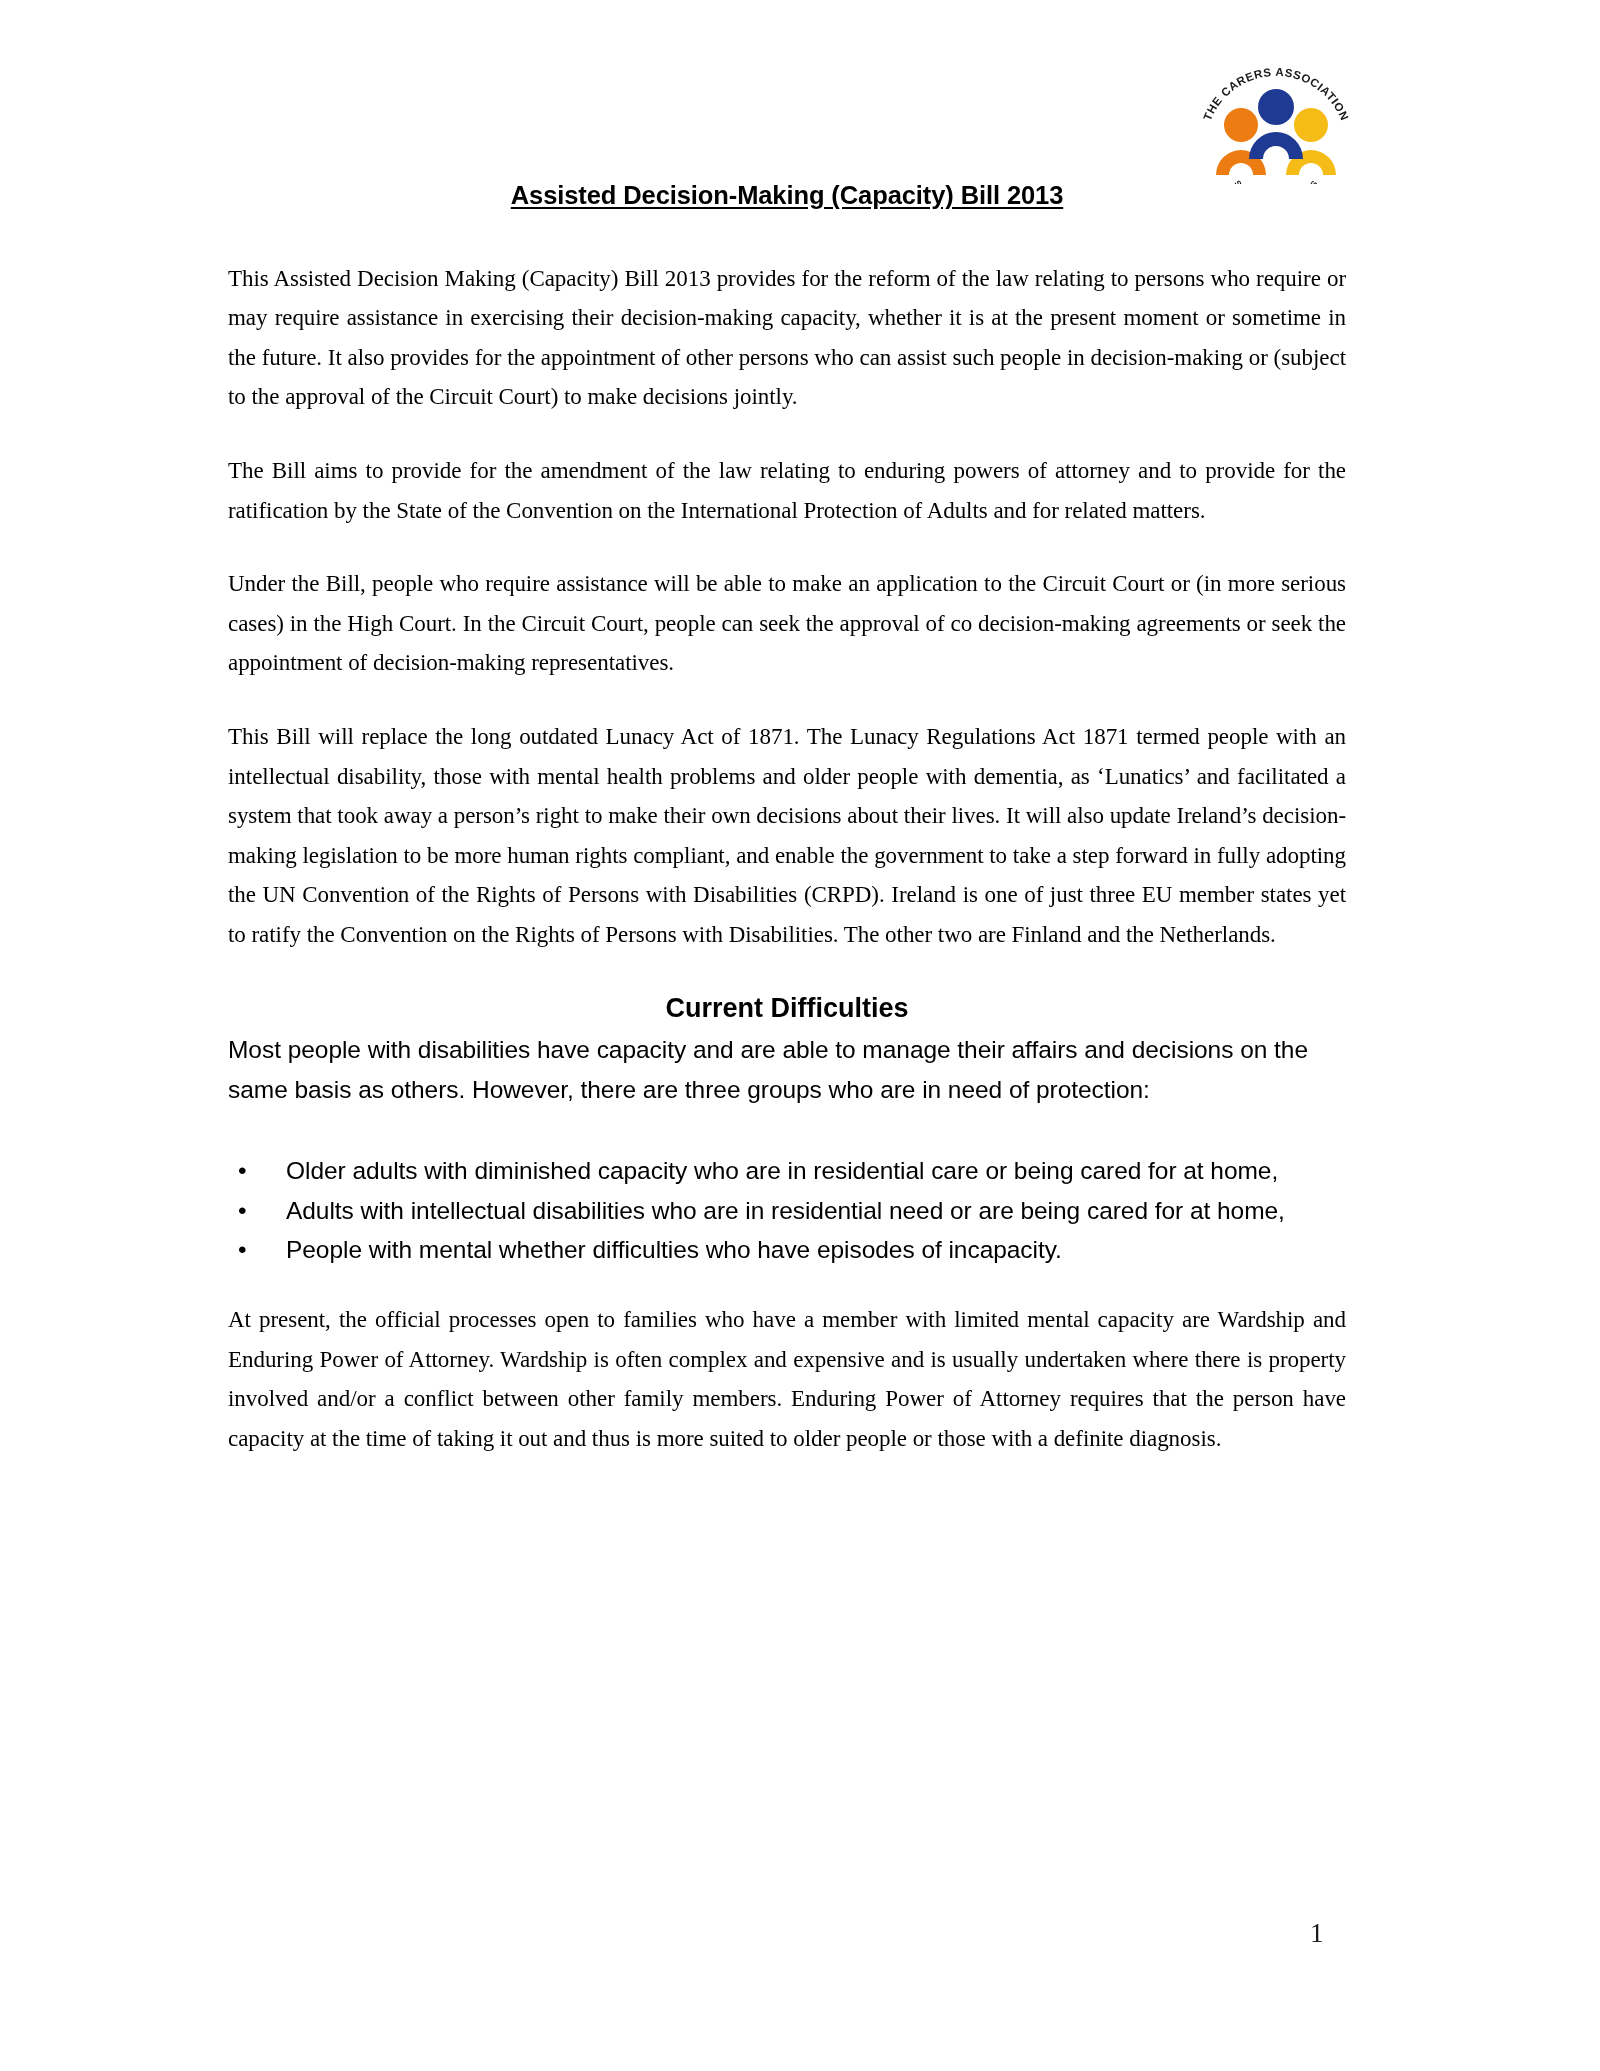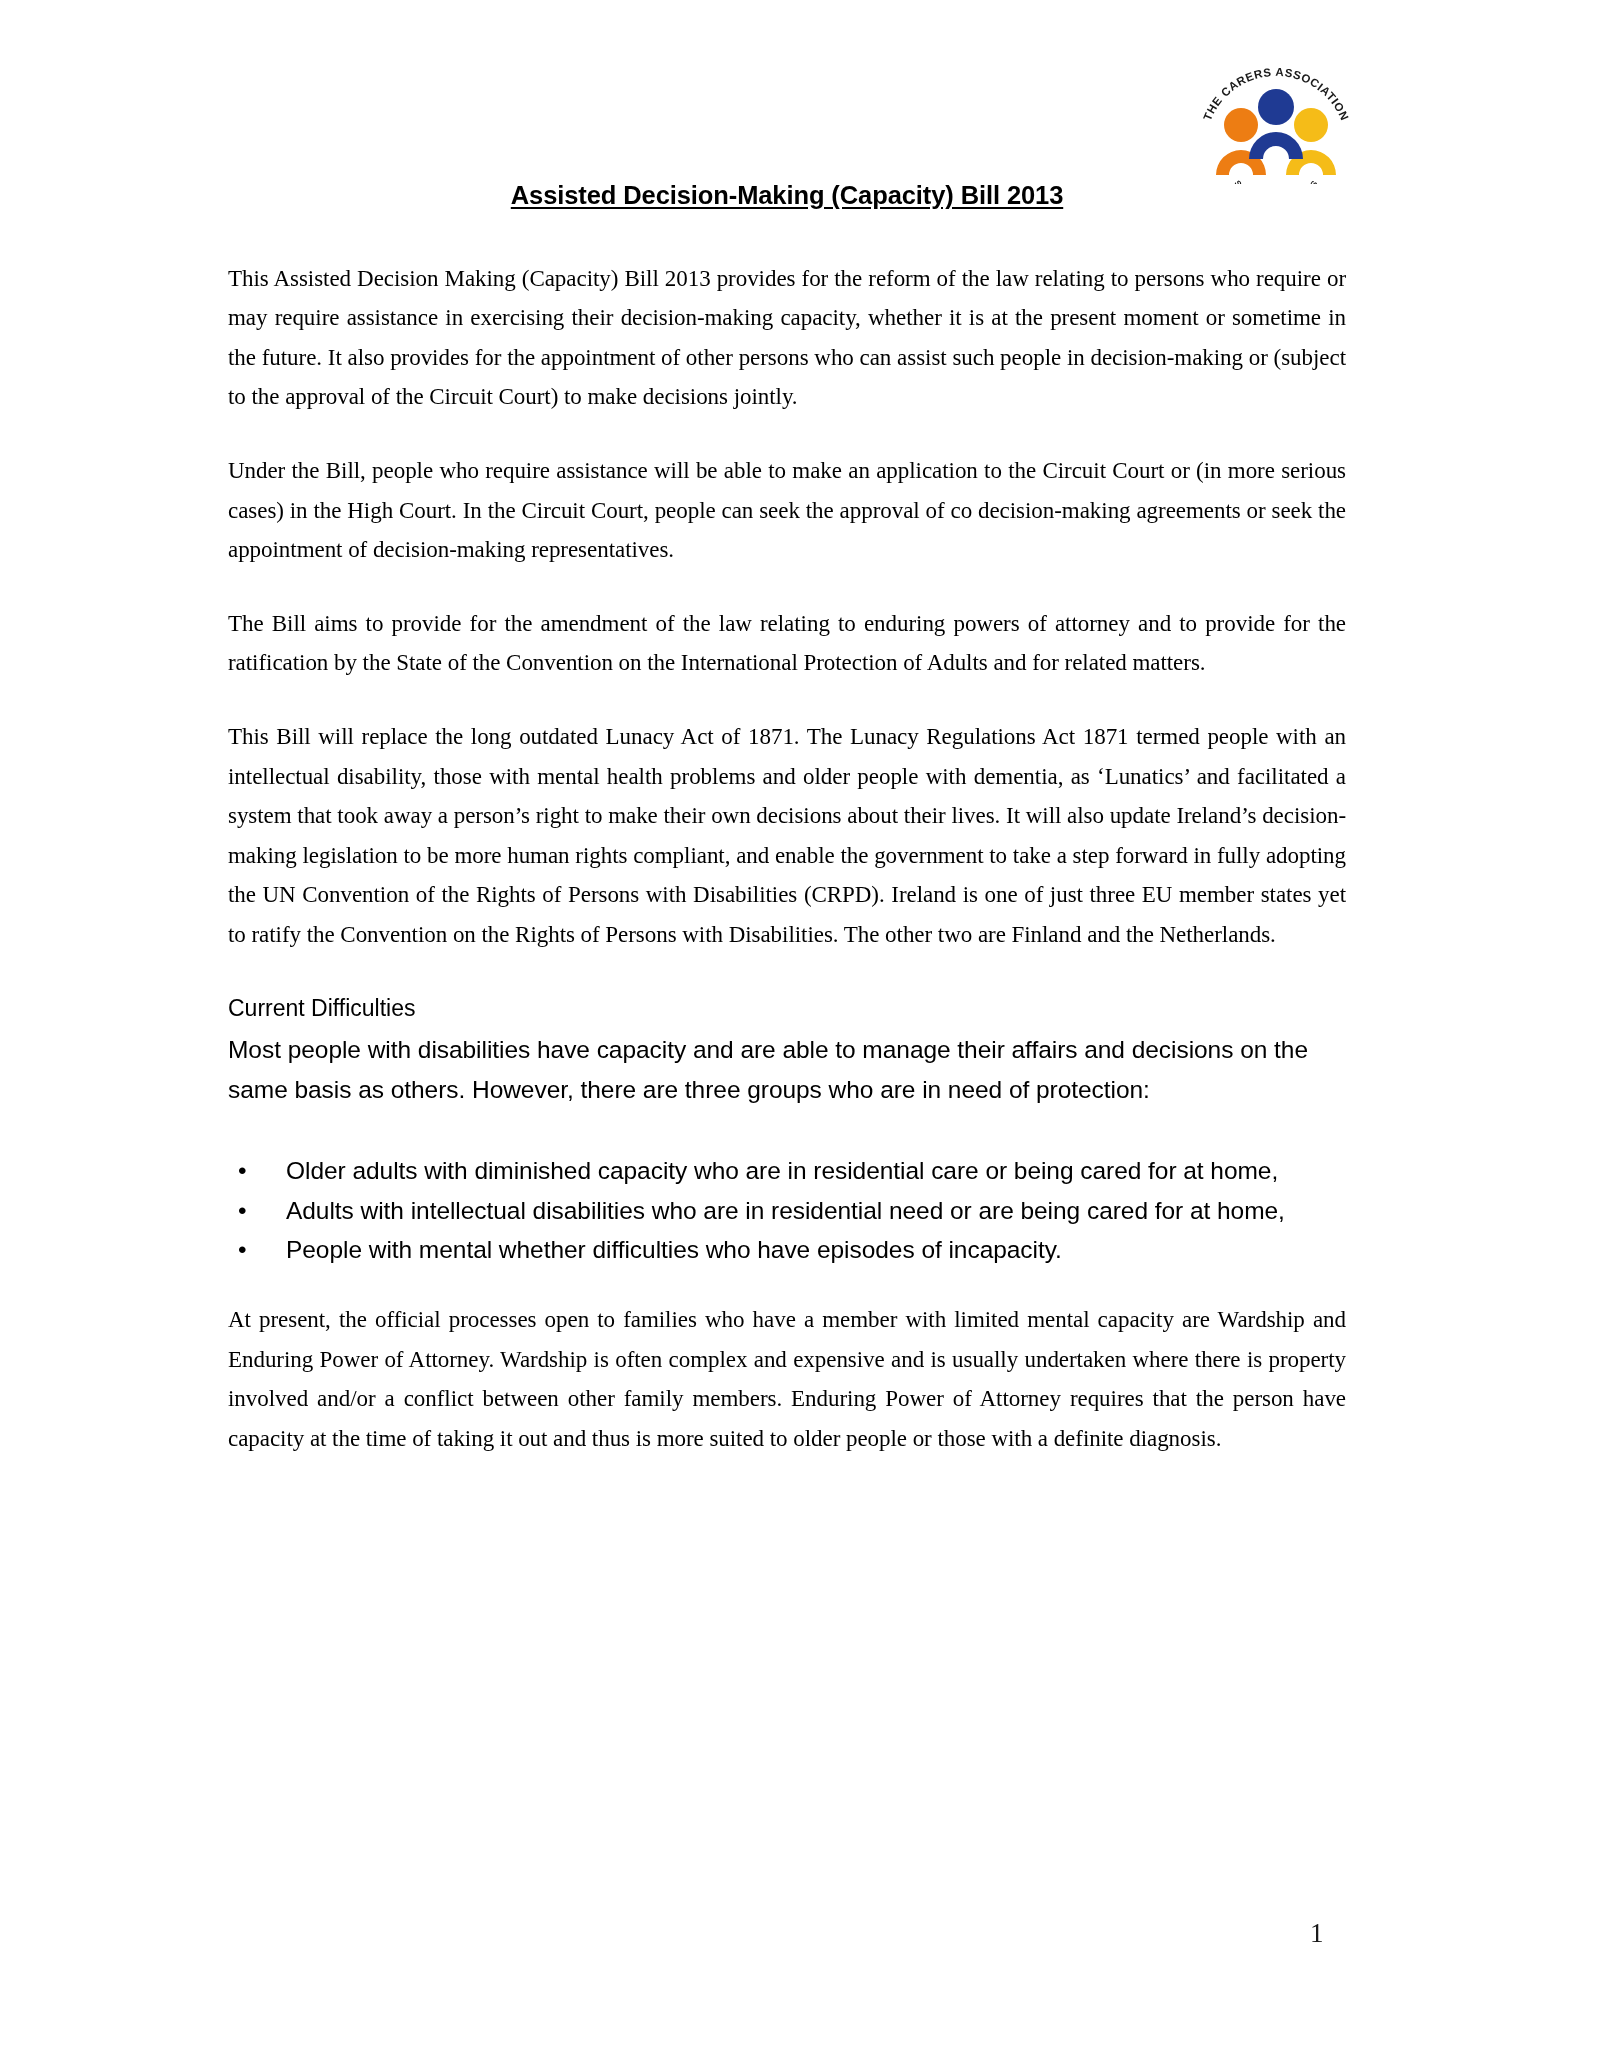--- a/index.html
+++ b/index.html
@@ -58,24 +58,24 @@
     text-align: justify;
     text-justify: inter-word;
     letter-spacing: -0.05px;
     font-family: Liberation Serif, serif;
   }
   p.body-par.tight {
     margin-bottom: 0;
   }
   h2.section-head {
     margin: 0 0 2px 0;
-    font-size: 23px;
-    font-weight: normal;
+    font-size: 27px;
+    font-weight: bold;
     line-height: 39.6px;
-    text-align: left;
+    text-align: center;
   }
   p.intro-par {
     margin: 0 0 42px 0;
     font-size: 24.5px;
     line-height: 39.6px;
     text-align: left;
     letter-spacing: -0.05px;
   }
   ul.bullets {
     margin: 0 0 30px 0;
@@ -147,23 +147,23 @@
       </text>
     </svg>
   </div>
 
   <div class="content">
 
     <h1 class="doc-title"><span>Assisted Decision-Making (Capacity) Bill 2013</span></h1>
 
     <p class="body-par">This Assisted Decision Making (Capacity) Bill 2013 provides for the reform of the law relating to persons who require or may require assistance in exercising their decision-making capacity, whether it is at the present moment or sometime in the future. It also provides for the appointment of other persons who can assist such people in decision-making or (subject to the approval of the Circuit Court) to make decisions jointly.</p>
 
+    <p class="body-par">The Bill aims to provide for the amendment of the law relating to enduring powers of attorney and to provide for the ratification by the State of the Convention on the International Protection of Adults and for related matters.</p>
+
     <p class="body-par">Under the Bill, people who require assistance will be able to make an application to the Circuit Court or (in more serious cases) in the High Court. In the Circuit Court, people can seek the approval of co decision-making agreements or seek the appointment of decision-making representatives.</p>
-
-    <p class="body-par">The Bill aims to provide for the amendment of the law relating to enduring powers of attorney and to provide for the ratification by the State of the Convention on the International Protection of Adults and for related matters.</p>
 
     <p class="body-par">This Bill will replace the long outdated Lunacy Act of 1871. The Lunacy Regulations Act 1871 termed people with an intellectual disability, those with mental health problems and older people with dementia, as ‘Lunatics’ and facilitated a system that took away a person’s right to make their own decisions about their lives. It will also update Ireland’s decision-making legislation to be more human rights compliant, and enable the government to take a step forward in fully adopting the UN Convention of the Rights of Persons with Disabilities (CRPD). Ireland is one of just three EU member states yet to ratify the Convention on the Rights of Persons with Disabilities. The other two are Finland and the Netherlands.</p>
 
     <h2 class="section-head">Current Difficulties</h2>
 
     <p class="intro-par">Most people with disabilities have capacity and are able to manage their affairs and decisions on the same basis as others. However, there are three groups who are in need of protection:</p>
 
     <ul class="bullets">
       <li><span class="bullet-dot">•</span><span>Older adults with diminished capacity who are in residential care or being cared for at home,</span></li>
       <li><span class="bullet-dot">•</span><span>Adults with intellectual disabilities who are in residential need or are being cared for at home,</span></li>

